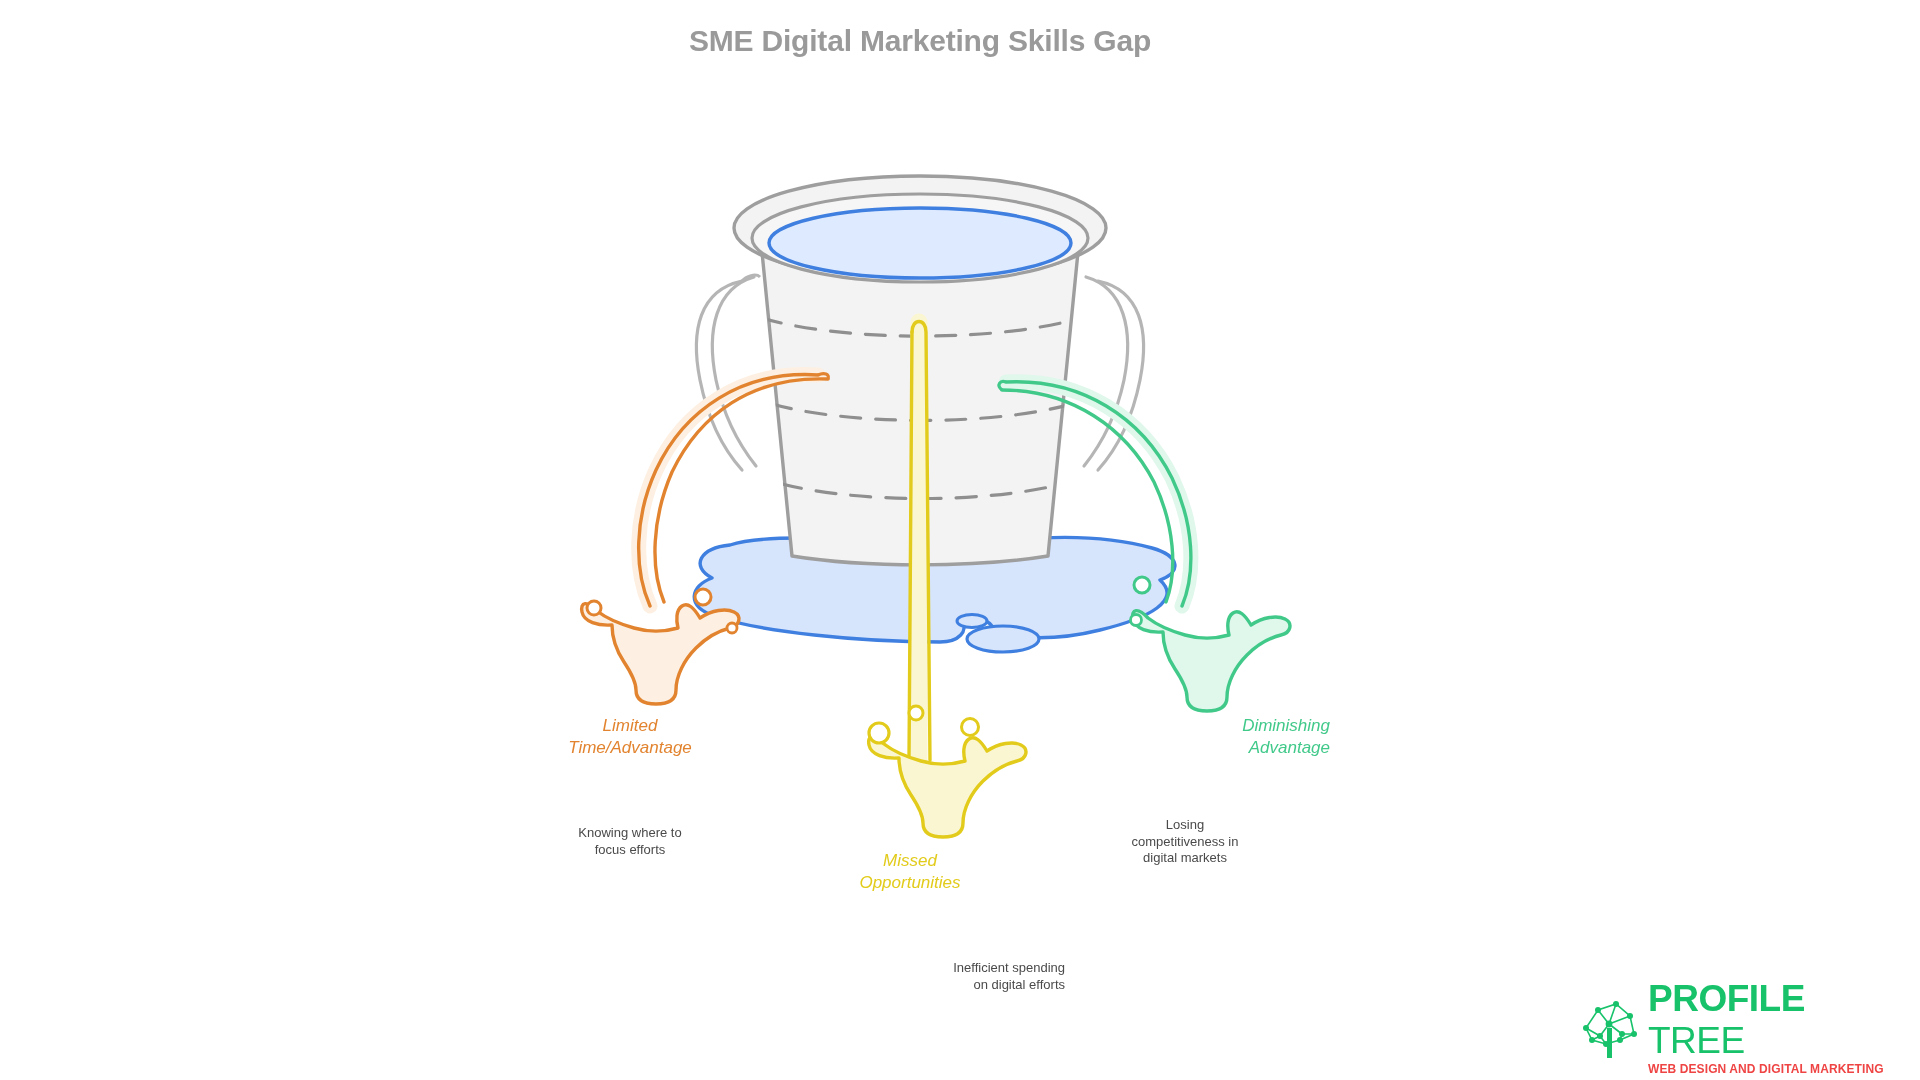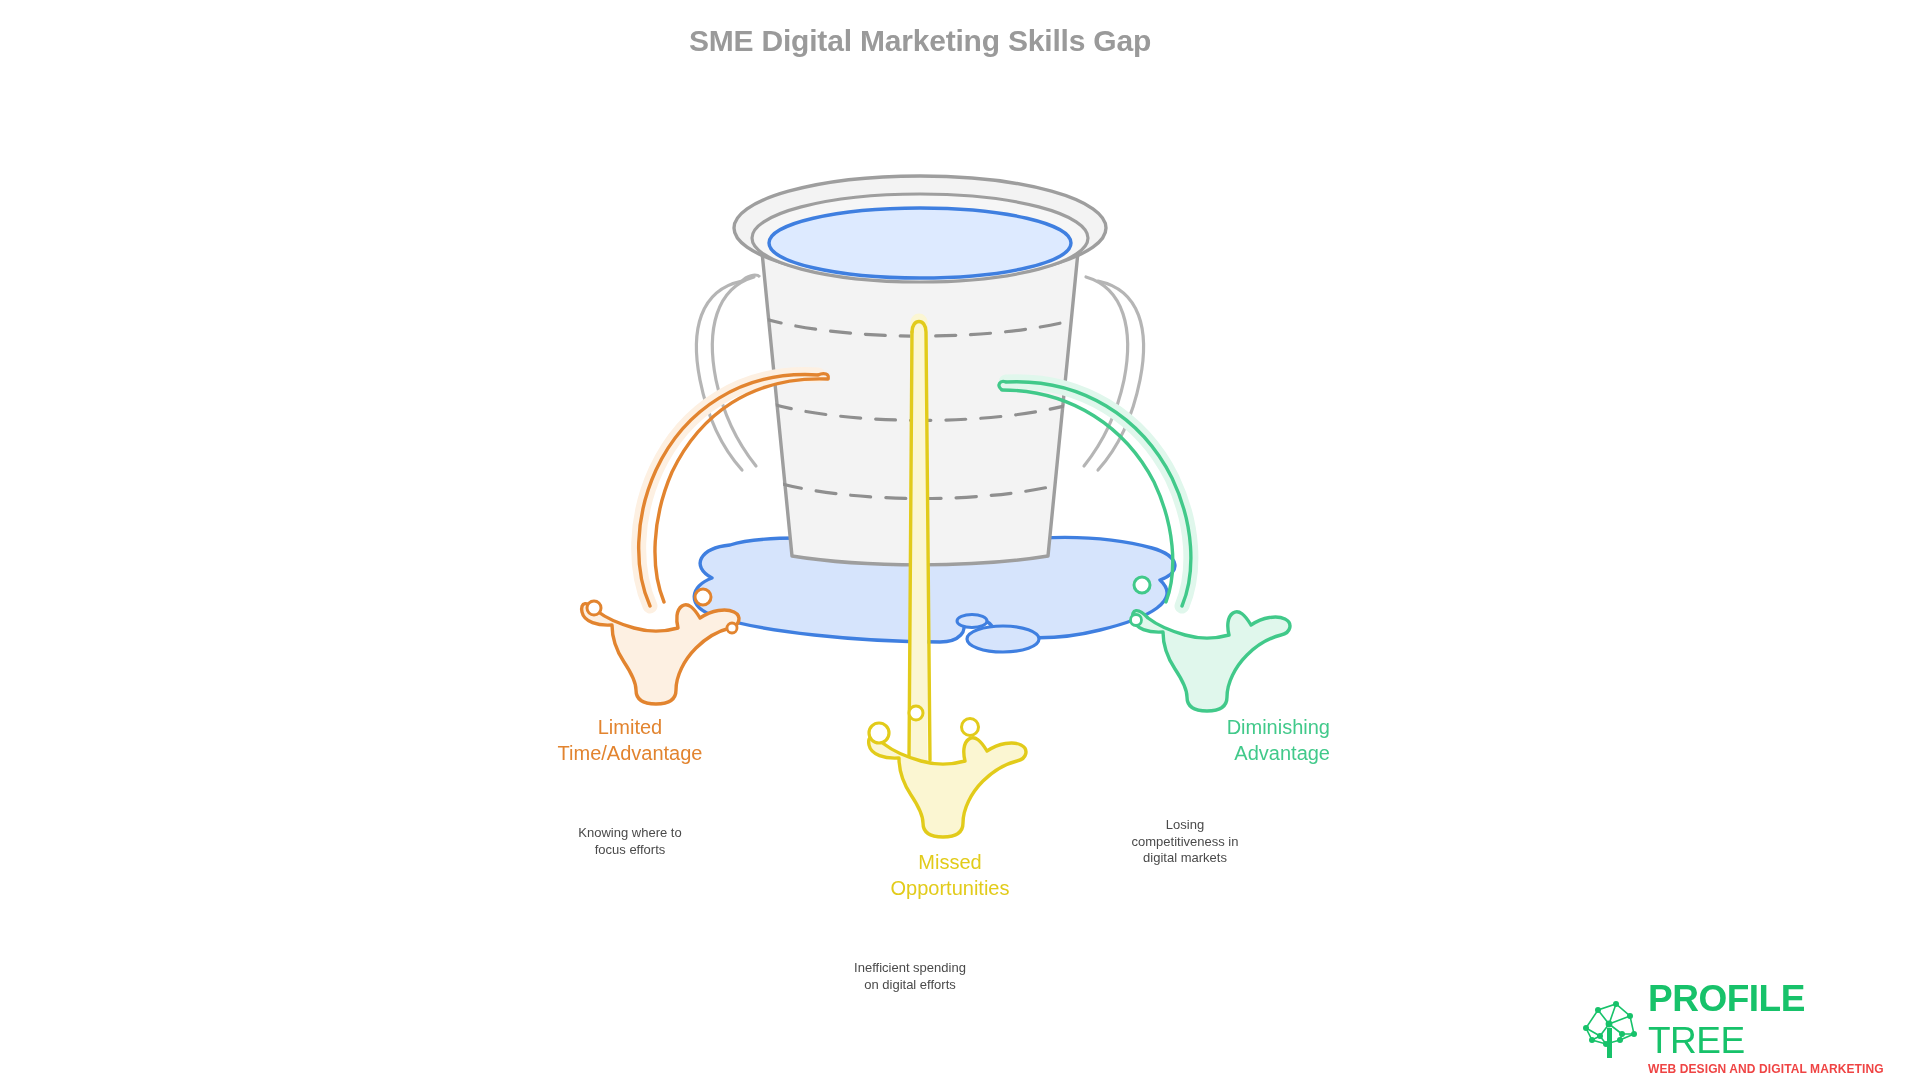--- a/index.html
+++ b/index.html
@@ -14,27 +14,27 @@
   #page-title {
     position:absolute; top:24px; left:0; width:1840px;
     text-align:center;
     font-size:30px; font-weight:bold; color:#9a9a9a;
     letter-spacing:-0.2px;
   }
 
   #art { position:absolute; top:0; left:0; width:1920px; height:1080px; }
 
   .lbl-block { position:absolute; text-align:center; line-height:1.28; }
-  .lbl-title { font-size:20px; font-weight:400; }
+  .lbl-title { font-size:17px; font-weight:400;font-style:italic; }
   .lbl-sub { font-size:13px; font-weight:400; color:#4a4a4a; }
 
   #lbl-left   { left:480px;  top:715px;  width:300px; }
   #sub-left   { left:480px;  top:825px;  width:300px; }
-  #lbl-mid    { left:800px;  top:850px;  width:300px; }
-  #sub-mid    { left:755px;  top:960px;  width:310px; }
+  #lbl-mid    { left:760px;  top:850px;  width:300px; }
+  #sub-mid    { left:755px;  top:960px;  width:310px;text-align:right; }
   #lbl-right  { left:1040px; top:715px;  width:290px;text-align:right; }
   #sub-right  { left:1040px; top:817px;  width:290px; }
 
   #logo { position:absolute; left:1576px; top:978px; width:310px; height:78px; }
   .logo-word { display:flex; align-items:baseline;flex-direction:column; }
   .logo-bold { font-size:37px; font-weight:bold; color:#17c26a; letter-spacing:-0.5px; }
   .logo-light { font-size:37px; font-weight:normal; color:#17c26a; letter-spacing:-0.5px; }
   .logo-tag { font-size:12px; font-weight:bold; color:#ef4444; letter-spacing:0.1px; white-space:nowrap; }
 </style>
 </head>

